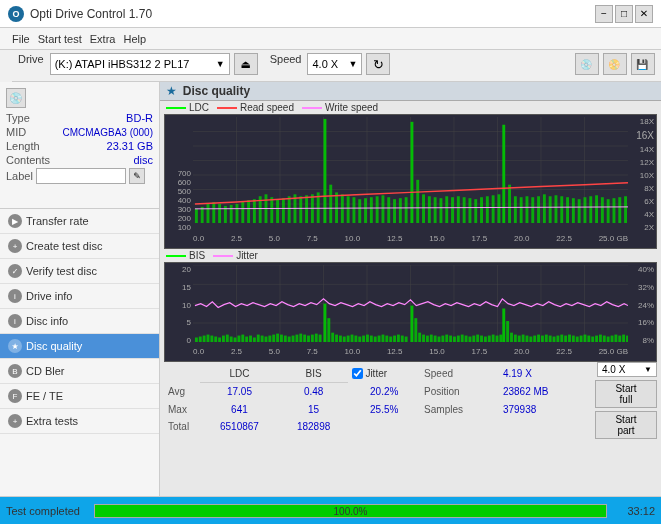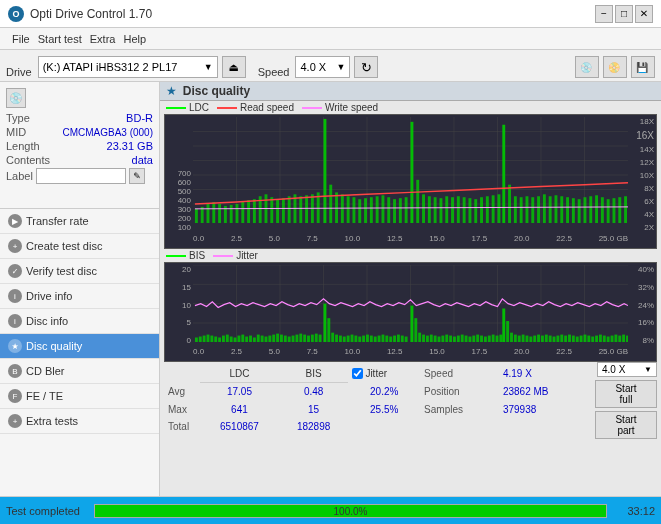--- a/index.html
+++ b/index.html
@@ -12,21 +12,21 @@
     .titlebar-title { font-size: 12px; color: #333; }
     .titlebar-controls { display: flex; gap: 2px; }
     .titlebar-btn { width: 18px; height: 18px; border: 1px solid #aaa; background: #e0e0e0; cursor: pointer; display: flex; align-items: center; justify-content: center; font-size: 10px; }
     .titlebar-btn.close { background: #e0e0e0; }
 
     
     .menubar { background: #f5f5f5; display: flex; align-items: center; padding: 2px 8px; border-bottom: 1px solid #ccc; height: 22px; }
     .menubar-item { font-size: 11px; color: #333; cursor: pointer; padding: 1px 4px; }
 
     
-    .toolbar { background: #f0f0f0; display: flex; align-items: flex-end; gap: 4px; padding: 3px 6px; border-bottom: 1px solid #ccc; height: 32px; }
+    .toolbar { background: #f0f0f0; display: flex; align-items: flex-start; gap: 4px; padding: 3px 6px; border-bottom: 1px solid #ccc; height: 32px; margin-left: 12px; }
     .toolbar-label { font-size: 11px; color: #333; margin-right: 2px; }
     .toolbar-drive-select { display: flex; align-items: center; background: white; border: 1px solid #aaa; padding: 1px 4px; font-size: 11px; min-width: 180px; height: 22px; }
     .toolbar-eject-btn { width: 24px; height: 22px; background: #e0e0e0; border: 1px solid #aaa; cursor: pointer; display: flex; align-items: center; justify-content: center; font-size: 11px; }
     .toolbar-speed-label { font-size: 11px; color: #333; margin-left: 8px; margin-right: 2px; }
     .toolbar-speed-select { background: white; border: 1px solid #aaa; padding: 1px 4px; font-size: 11px; width: 55px; height: 22px; display: flex; align-items: center; justify-content: space-between; }
     .toolbar-icon-btn { width: 24px; height: 22px; background: #e0e0e0; border: 1px solid #aaa; cursor: pointer; display: flex; align-items: center; justify-content: center; font-size: 13px; }
     .toolbar-spacer { flex: 1; }
 
     
     .main { display: flex; height: calc(524px - 28px - 22px - 32px); }
@@ -133,21 +133,21 @@
       <div class="disc-row">
         <span class="disc-row-label">MID</span>
         <span class="disc-row-value blue" style="font-size:10px;">CMCMAGBA3 (000)</span>
       </div>
       <div class="disc-row">
         <span class="disc-row-label">Length</span>
         <span class="disc-row-value blue">23.31 GB</span>
       </div>
       <div class="disc-row">
         <span class="disc-row-label">Contents</span>
-        <span class="disc-row-value blue">data</span>
+        <span class="disc-row-value blue">disc</span>
       </div>
       <div class="disc-label-row">
         <span class="disc-row-label">Label</span>
         <input class="disc-label-input" type="text" value="" style="">
         <button class="disc-label-btn">✎</button>
       </div>
     </div>
 
     <div>
       <div class="nav-item">

